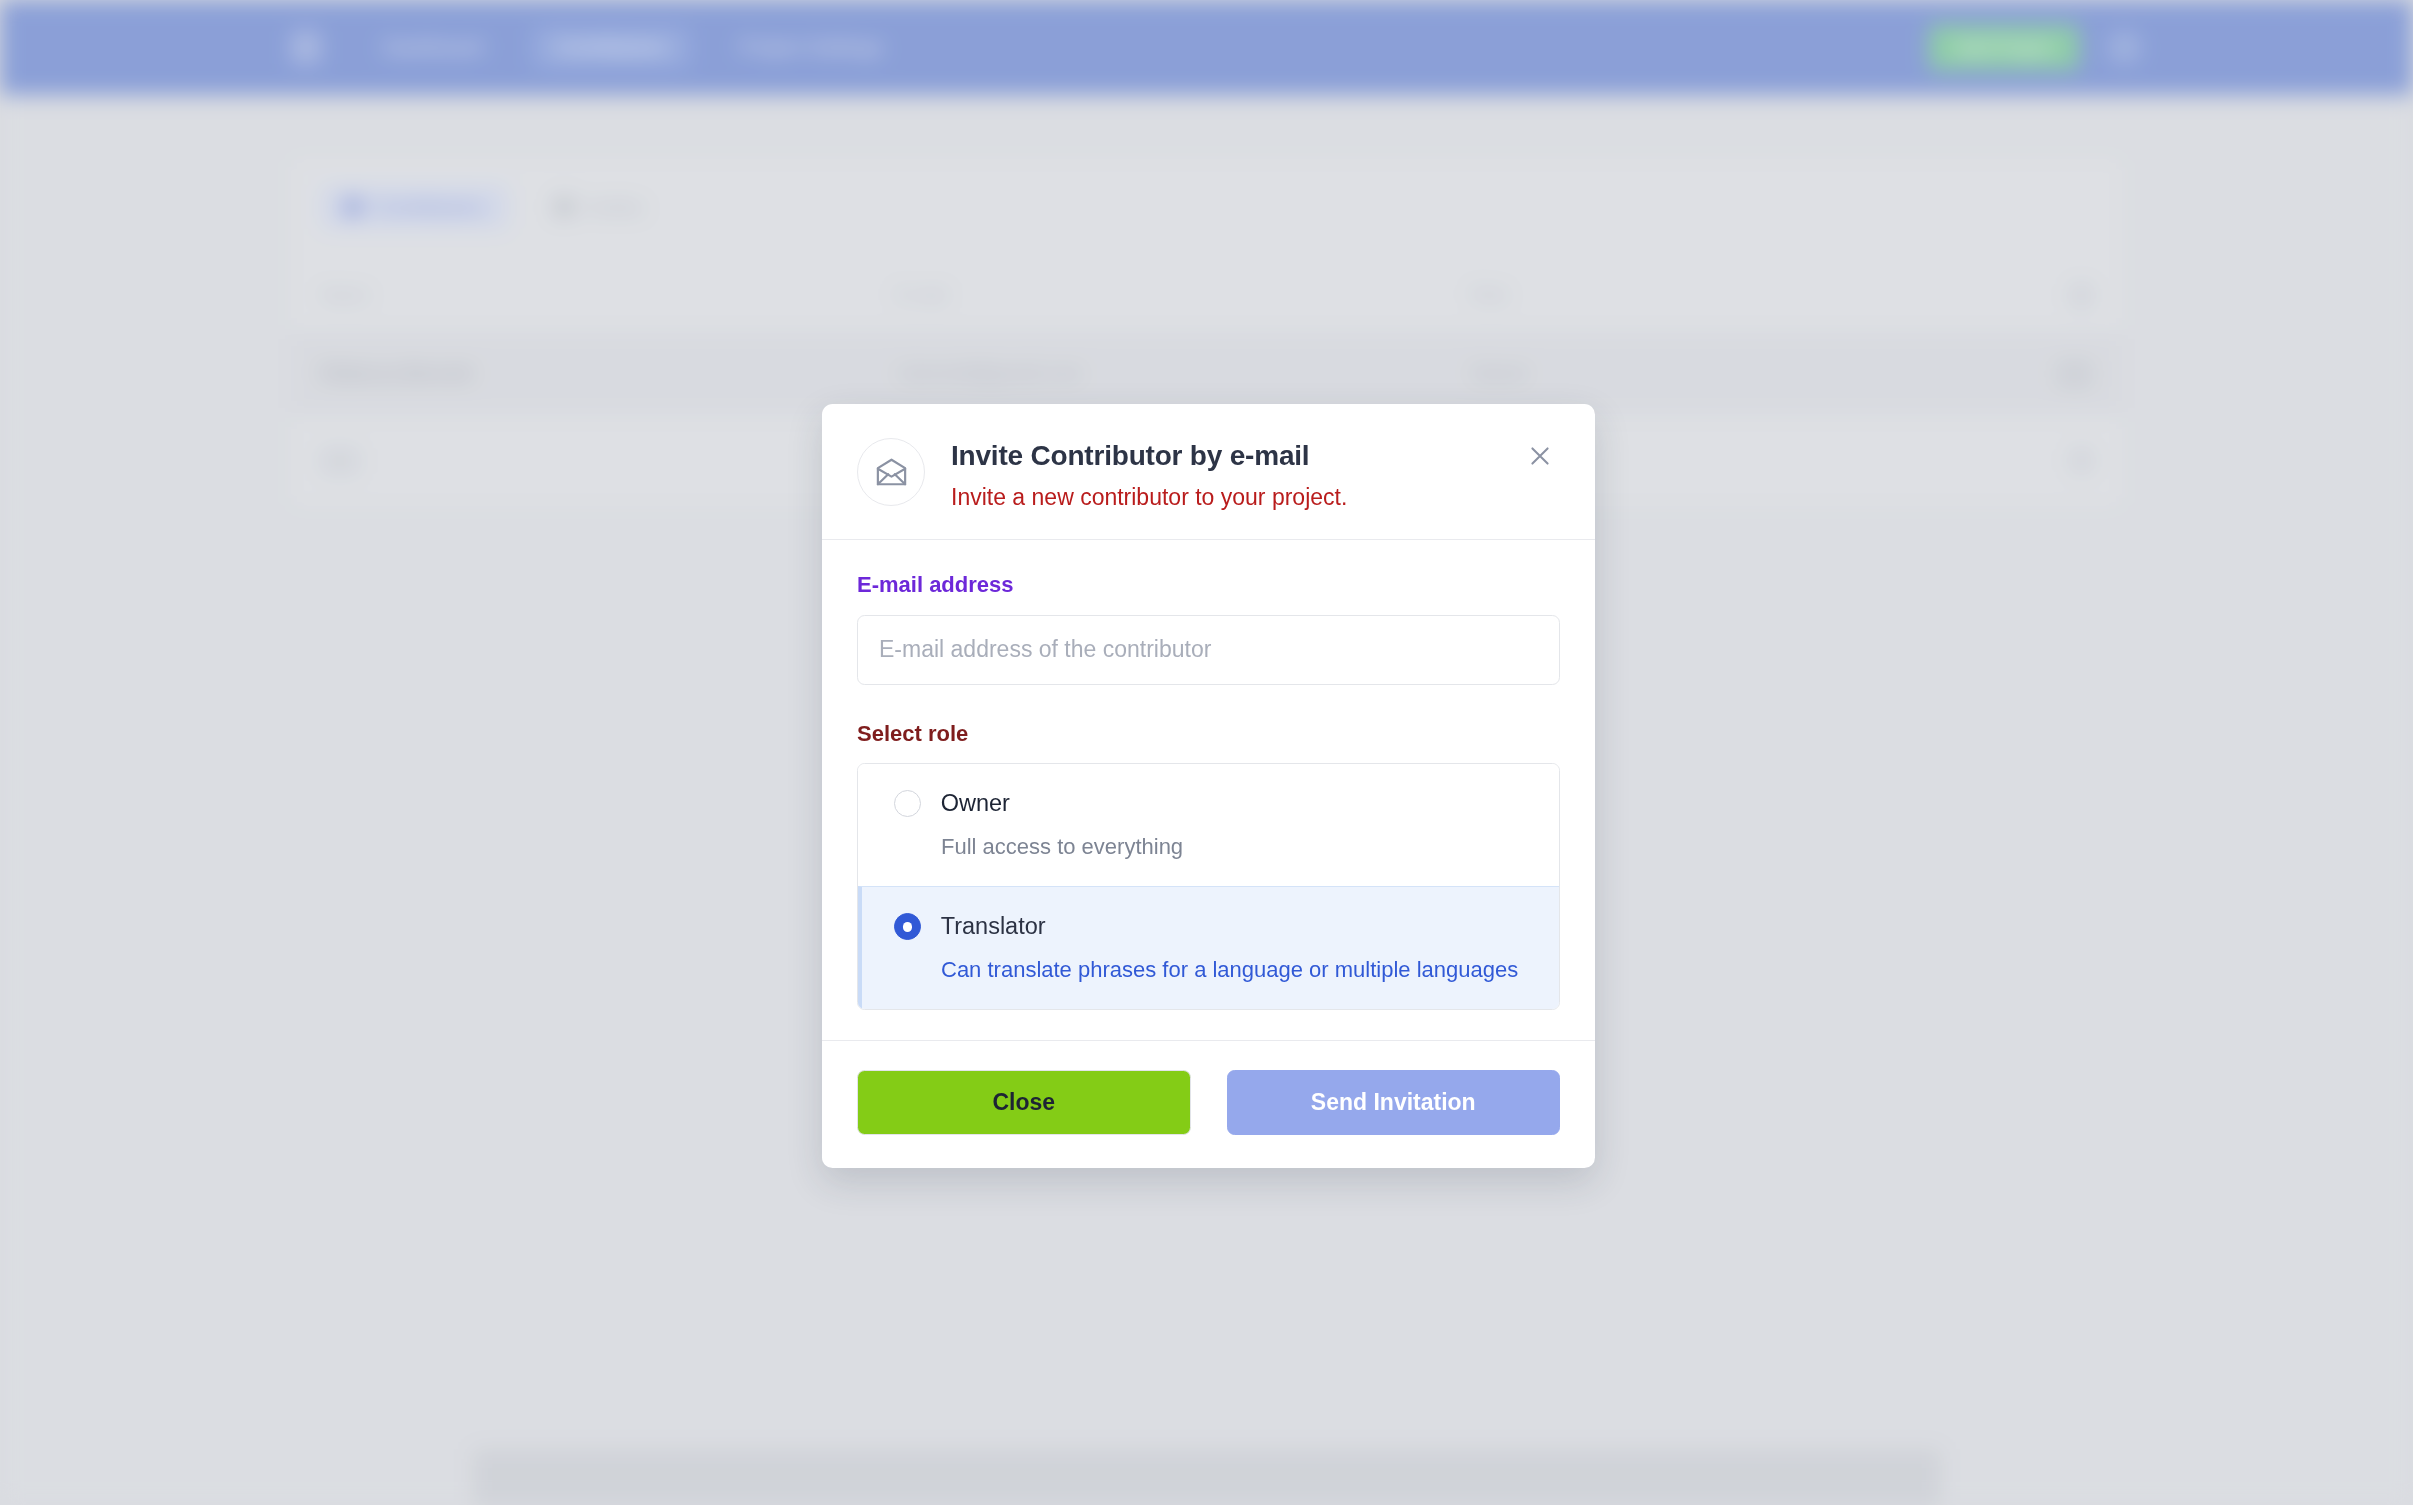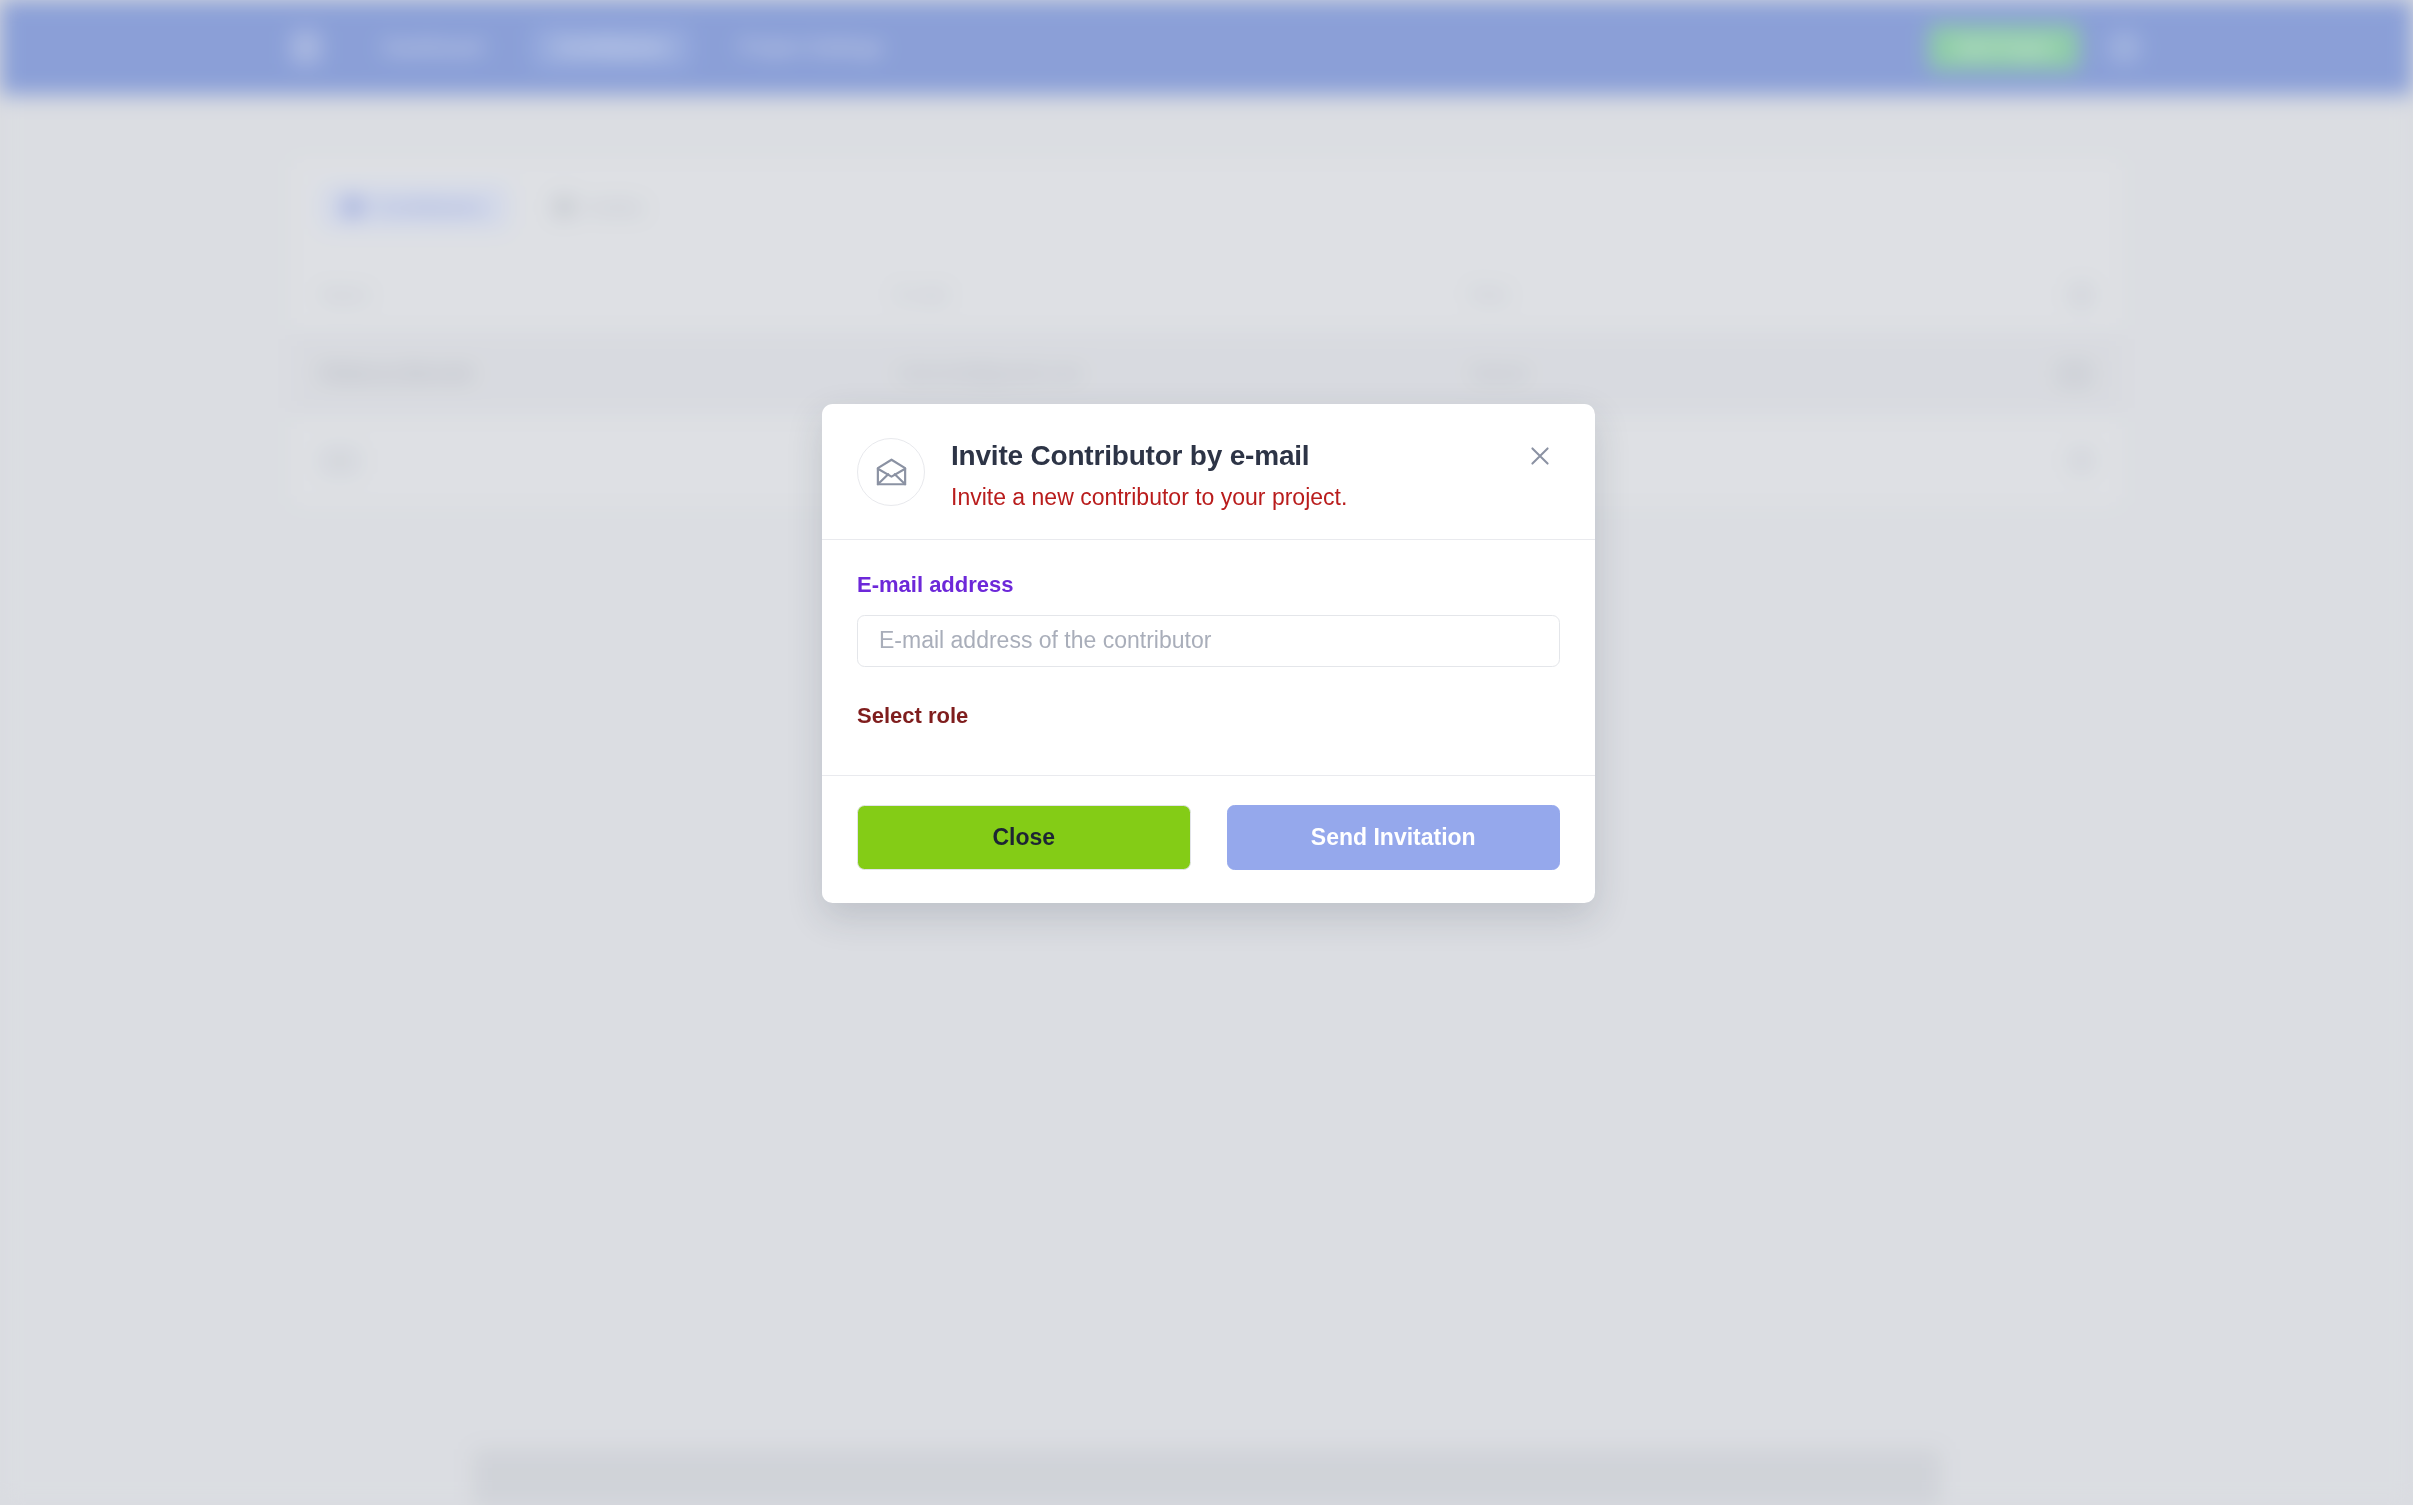--- a/index.html
+++ b/index.html
@@ -184,21 +184,21 @@
 
   .field-label {
     font-size: 22px;
     font-weight: bold;
     color: #6d28d9;
     margin-bottom: 16.6px;
     display: block;
   }
   .email-input {
     width: 100%;
-    height: 52px;
+    height: 70px;
     border: 1.5px solid #e4e6ea;
     border-radius: 7.6px;
     padding: 0 21px;
     font-size: 23px;
     font-family: "Liberation Sans", sans-serif;
     color: #2d3446;
     outline: none;
     background: #fff;
   }
   .email-input::placeholder { color: #a9aeba; }
@@ -368,20 +368,41 @@
     </button>
   </div>
 
   <div class="modal-body">
 
     <label class="field-label">E-mail address</label>
     <input class="email-input" type="text" placeholder="E-mail address of the contributor" style="">
 
     <label class="section-label">Select role</label>
 
+    <div class="role-group">
+
+      <div class="role-option">
+        <div class="role-top">
+          <span class="radio"></span>
+          <span class="role-name">Owner</span>
+        </div>
+        <div class="role-desc">Full access to everything</div>
+      </div>
+
+      <div class="role-option selected">
+        <div class="role-top">
+          <span class="radio checked">
+            <span class="radio-dot"></span>
+          </span>
+          <span class="role-name sel">Translator</span>
+        </div>
+        <div class="role-desc sel">Can translate phrases for a language or multiple languages</div>
+      </div>
+
+    </div>
   </div>
 
   <div class="modal-footer">
     <button class="btn btn-close">Close</button>
     <button class="btn btn-send">Send Invitation</button>
   </div>
 
 </div>
 
 

